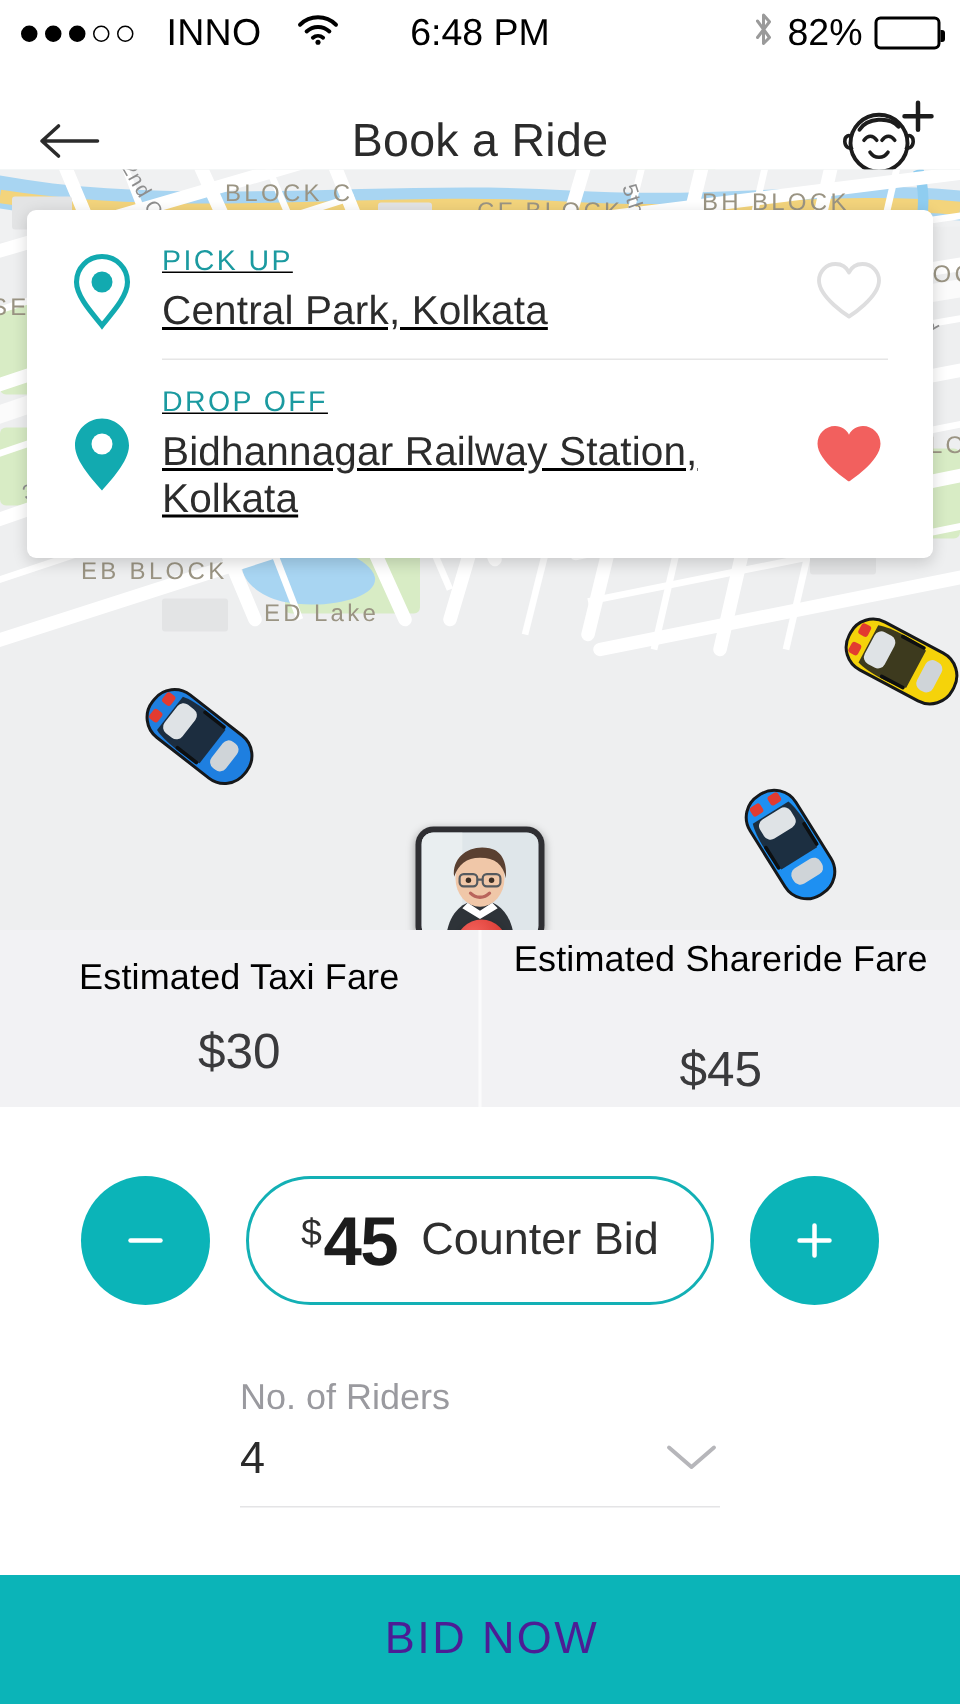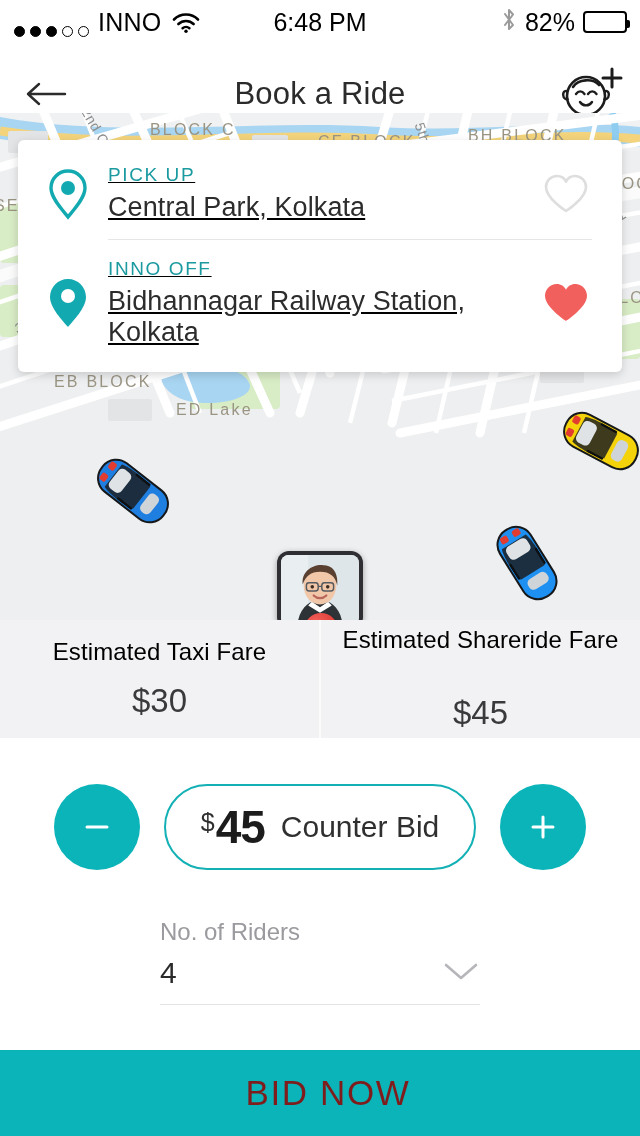--- a/index.html
+++ b/index.html
@@ -9,21 +9,21 @@
     font-family:"Liberation Sans", sans-serif;
     overflow:hidden;
   }
   .phone { position:relative; width:640px; height:1136px; background:#fff; }
 
   
   .statusbar{
     position:absolute; top:0; left:0; width:640px; height:44px;
     display:flex; align-items:center; background:#fff;
   }
-  .sb-left{ display:flex; align-items:flex-end; gap:9px; padding-left:14px; flex:1; }
+  .sb-left{ display:flex; align-items:center; gap:22px; padding-left:14px; flex:1; }
   .sig-dots{ display:flex; align-items:center; gap:5px; }
   .dot{ width:11px; height:11px; border-radius:50%; border:1.6px solid #000; }
   .dot.on{ background:#000; }
   .carrier{ font-size:25px; color:#000; letter-spacing:.2px; }
   .wifi{ margin-left:2px; }
   .sb-center{ position:absolute; left:0; right:0; text-align:center; }
   .clock{ font-size:25px; color:#000; }
   .sb-right{ display:flex; align-items:center; justify-content:flex-end; gap:8px; padding-right:13px; flex:1; }
   .batt-pct{ font-size:25px; color:#000; }
   .batt{ position:relative; width:44px; height:22px; border:2px solid #000; border-radius:4px; padding:2px; }
@@ -126,21 +126,21 @@
   .riders-row{ display:flex; align-items:center; justify-content:space-between; padding-bottom:14px; }
   .riders-value{ font-size:30px; color:#2b2b2b; }
   .riders-line{ height:1px; background:#e4e4e6; }
 
   
   .bidnow{
     position:absolute; bottom:0; left:0; width:640px; height:86px;
     background:#0bb4b8; border:none; cursor:pointer;
     display:flex; align-items:center; justify-content:center;
   }
-  .bidnow span{ color:#7f1d1d; font-size:35px; letter-spacing:1.6px;margin-left:16px; }
+  .bidnow span{ color:#4c1d95; font-size:30px; letter-spacing:1.6px;margin-left:16px; }
 </style>
 </head>
 <body>
 
 <div class="phone">
 
   <div class="statusbar">
     <div class="sb-left">
       <div class="sig-dots">
         <span class="dot on"></span>
@@ -388,21 +388,21 @@
     <div class="locdiv"></div>
 
     <div class="locrow">
       <div class="locpin">
         <svg width="40" height="52" viewBox="0 0 40 52">
           <path d="M20 2 C29.9 2 38 10.1 38 20 C38 31 25 44 20 50 C15 44 2 31 2 20 C2 10.1 10.1 2 20 2 Z" fill="#12aab0"></path>
           <circle cx="20" cy="19" r="7" fill="#ffffff"></circle>
         </svg>
       </div>
       <div class="loctexts">
-        <div class="loclabel">INNO OFF</div>
+        <div class="loclabel">DROP OFF</div>
         <div class="locvalue">Bidhannagar Railway Station, Kolkata</div>
       </div>
       <div class="locheart">
         <svg width="46" height="42" viewBox="0 0 46 42">
           <path d="M23 39 C23 39 2 25.5 2 13.8 C2 7.3 7.2 2 13.7 2 C18 2 21.4 4.4 23 7.8 C24.6 4.4 28 2 32.3 2 C38.8 2 44 7.3 44 13.8 C44 25.5 23 39 23 39 Z" fill="#f2605e"></path>
         </svg>
       </div>
     </div>
   </div>
 

